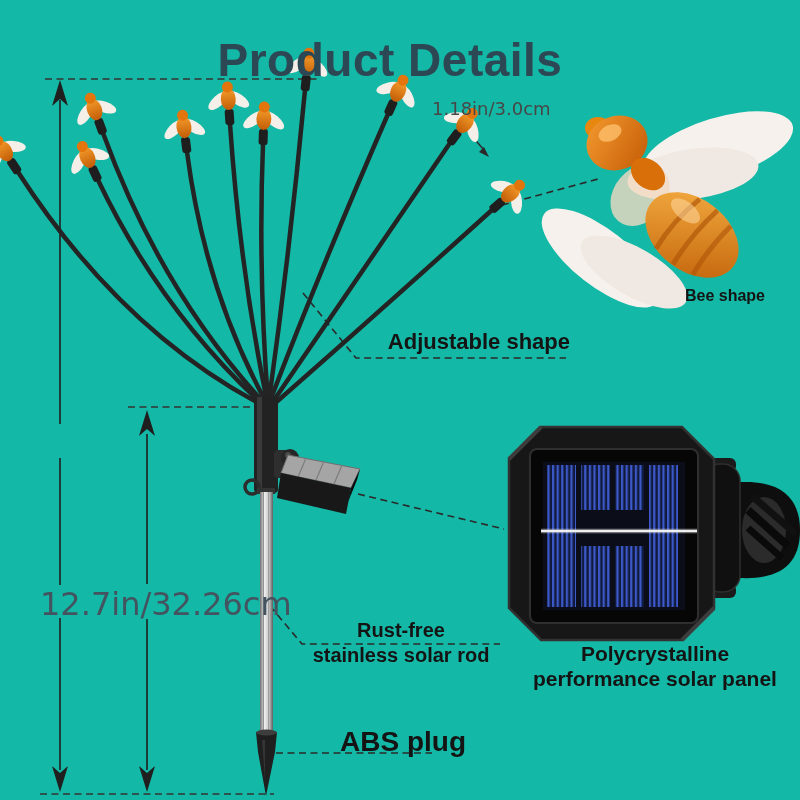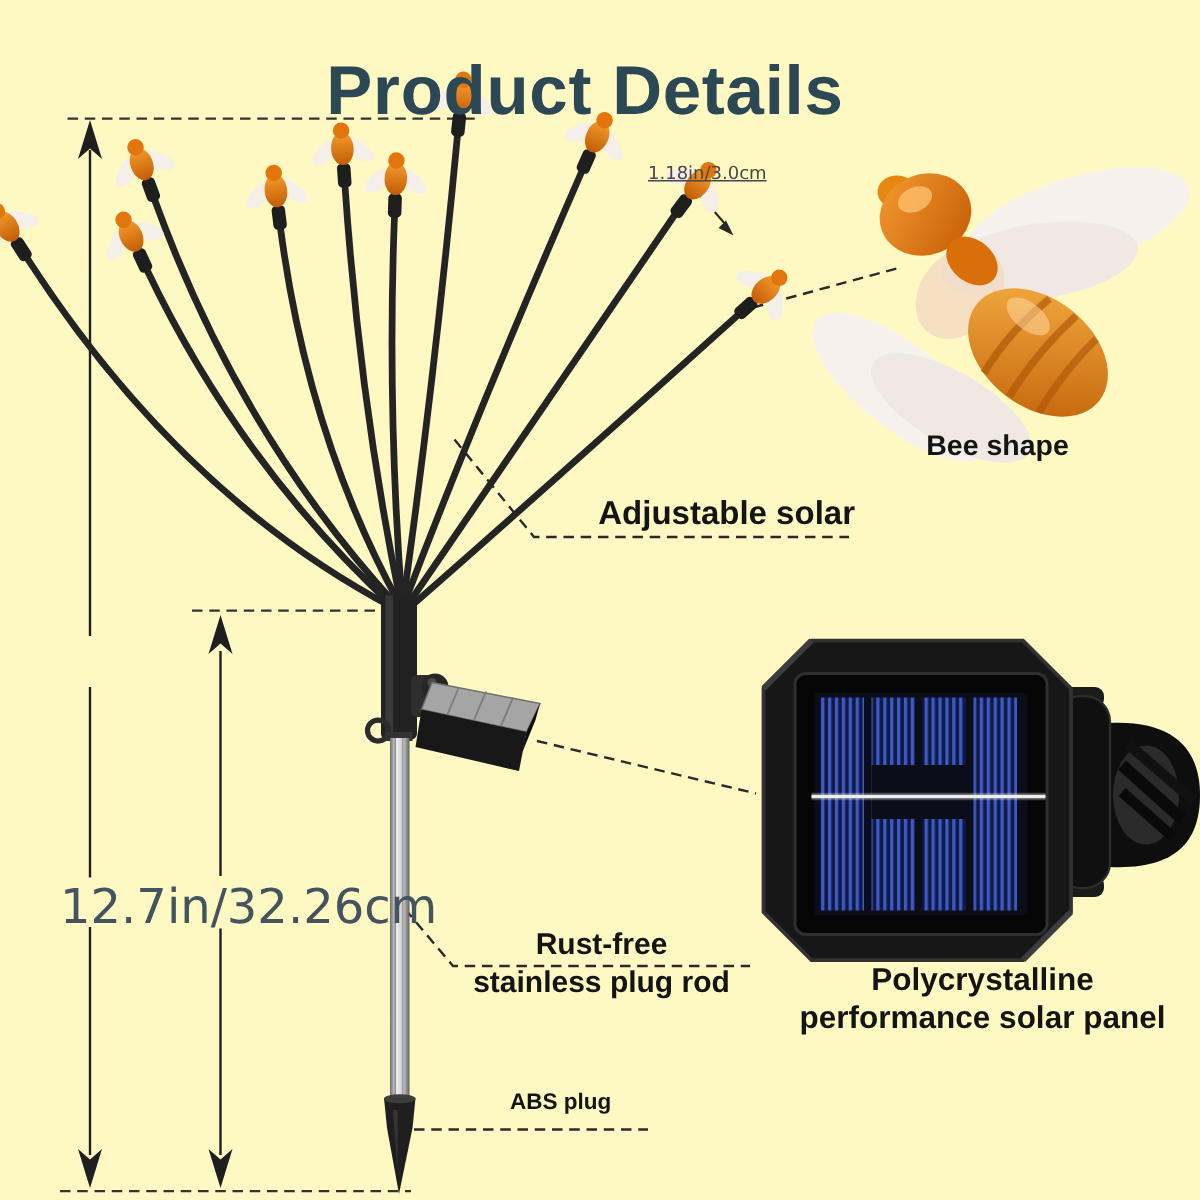--- a/index.html
+++ b/index.html
@@ -15,37 +15,37 @@
   .title{
     left:110px;top:2px;width:560px;
     text-align:center;
     font-size:46px;font-weight:700;letter-spacing:.5px;
     color:var(--title-color,#2c4854);
   }
   .dim{
     font-family:"DejaVu Sans", sans-serif;
     color:var(--dim-color,#3d4d5a);
   }
-  .dim-bee{left:432px;top:108px;font-size:12px;color:#474747;text-decoration:underline;}
+  .dim-bee{left:432px;top:98px;font-size:18px;color:#474747;}
   .dim-total{left:2px;top:428px;font-size:18px;}
   .dim-ground{left:40px;top:585px;font-size:32px;color:#43535f;}
   .lbl{
     font-weight:700;
     color:var(--label-color,#141414);
   }
   .lbl-adjust{left:355px;top:329px;width:215px;text-align:right;font-size:22px;}
-  .lbl-beeshape{left:565px;top:287px;width:200px;text-align:center;font-size:19px;}
+  .lbl-beeshape{left:565px;top:287px;width:200px;text-align:right;font-size:16px;}
   .lbl-rust{left:295px;top:618px;width:212px;text-align:center;font-size:20px;line-height:25px;}
-  .lbl-abs{left:340px;top:726px;font-size:15px;}
+  .lbl-abs{left:340px;top:726px;font-size:28px;}
   .lbl-panel{left:505px;top:641px;width:300px;text-align:center;font-size:21px;line-height:25px;}
 </style>
 </head>
 <body>
 
-<div class="canvas" style="--title-color: #2c4854; --dim-color: #3d4d5a; --label-color: #141414; background: #fef9c3;">
+<div class="canvas" style="--title-color: #2c4854; --dim-color: #3d4d5a; --label-color: #141414; background: #14b8a6;">
 
 <svg width="800" height="800" viewBox="0 0 800 800">
   <defs>
     <linearGradient id="beeGrad" x1="0" y1="0" x2="0" y2="1">
       <stop offset="0" stop-color="#f59d2c"></stop>
           <stop offset="1" stop-color="#c25c06"></stop>
     </linearGradient>
     <linearGradient id="rodGrad" x1="0" y1="0" x2="1" y2="0">
       <stop offset="0" stop-color="#6f6f6f"></stop>
           <stop offset="0.35" stop-color="#efefef"></stop>
@@ -205,25 +205,25 @@
     <line x1="541" y1="531" x2="697" y2="531" stroke="#ffffff" stroke-width="5" opacity="0.25"></line>
     <line x1="541" y1="531" x2="697" y2="531" stroke="#eeeeee" stroke-width="2.4"></line>
   </g>
 </svg>
 
 <h1 class="txt title">Product Details</h1>
 
 <div class="txt dim dim-bee">1.18in/3.0cm</div>
 <div class="txt dim dim-ground">12.7in/32.26cm</div>
 
-<div class="txt lbl lbl-adjust">Adjustable solar</div>
+<div class="txt lbl lbl-adjust">Adjustable shape</div>
 <div class="txt lbl lbl-beeshape">Bee shape</div>
 <div class="txt lbl lbl-rust">
   <div>Rust-free</div>
-  <div>stainless plug rod</div>
+  <div>stainless solar rod</div>
 </div>
 <div class="txt lbl lbl-abs">ABS plug</div>
 <div class="txt lbl lbl-panel">
   <div>Polycrystalline</div>
   <div>performance solar panel</div>
 </div>
 
 </div>
 
 </body></html>

